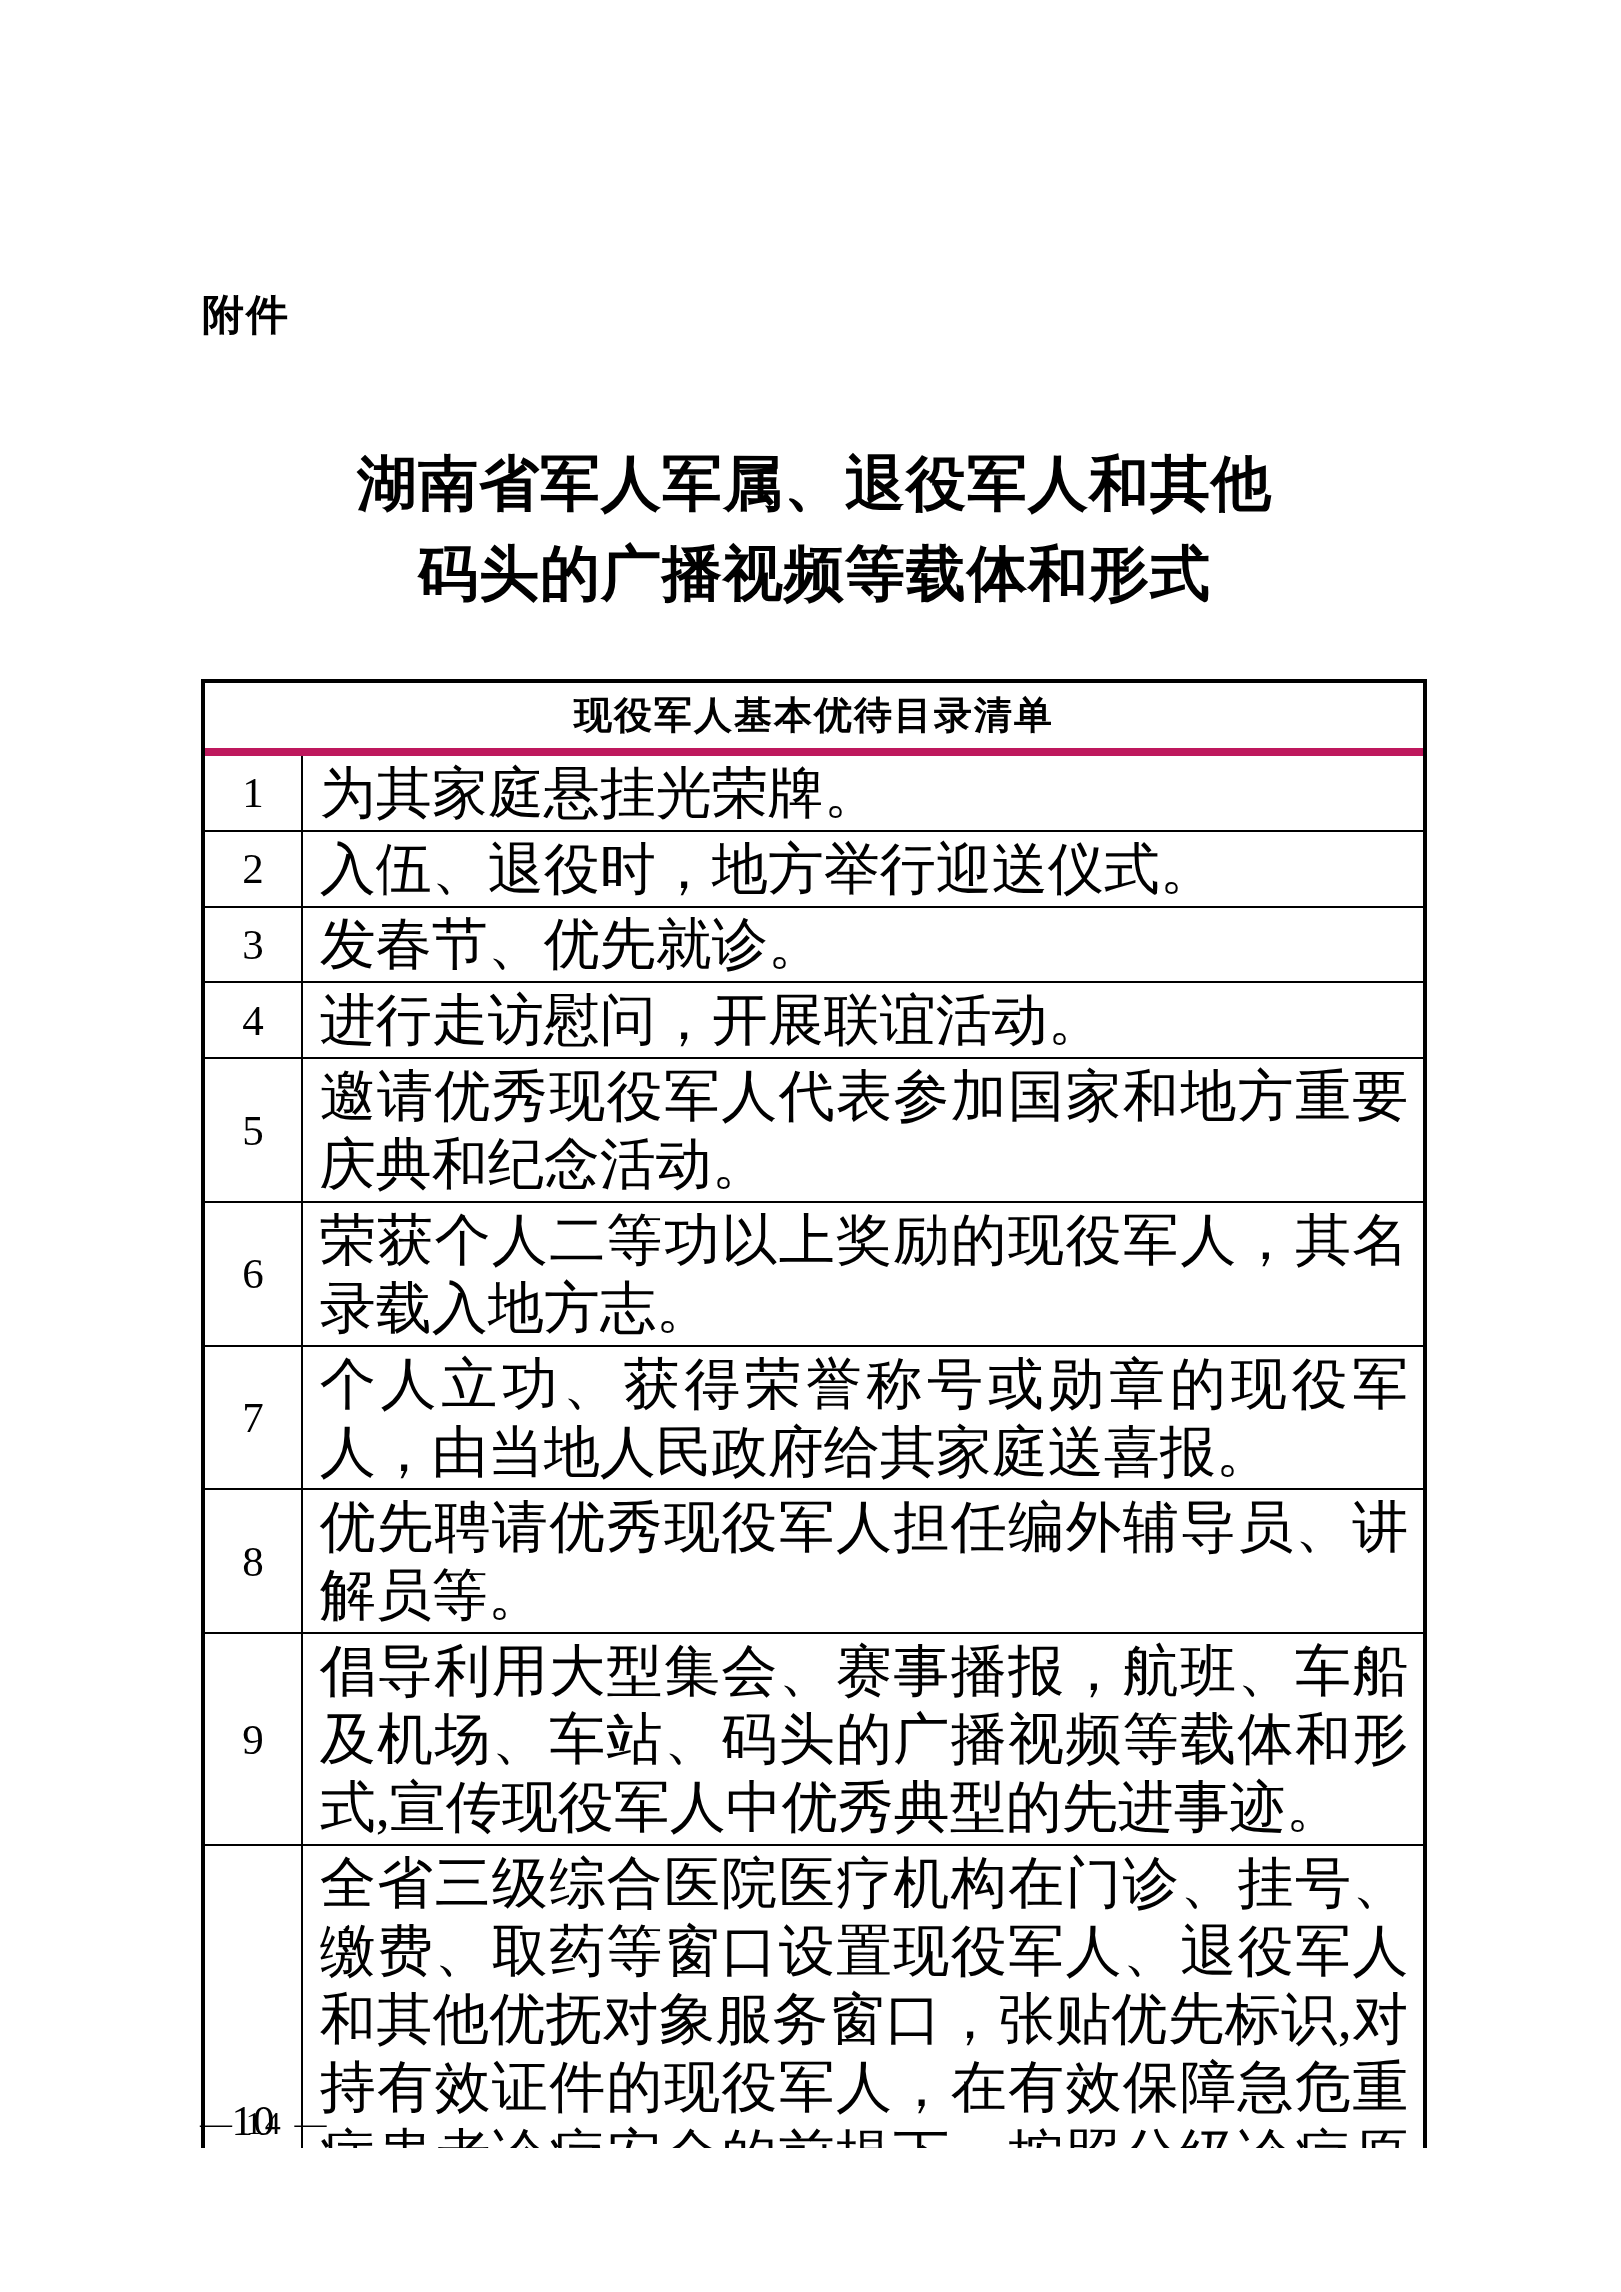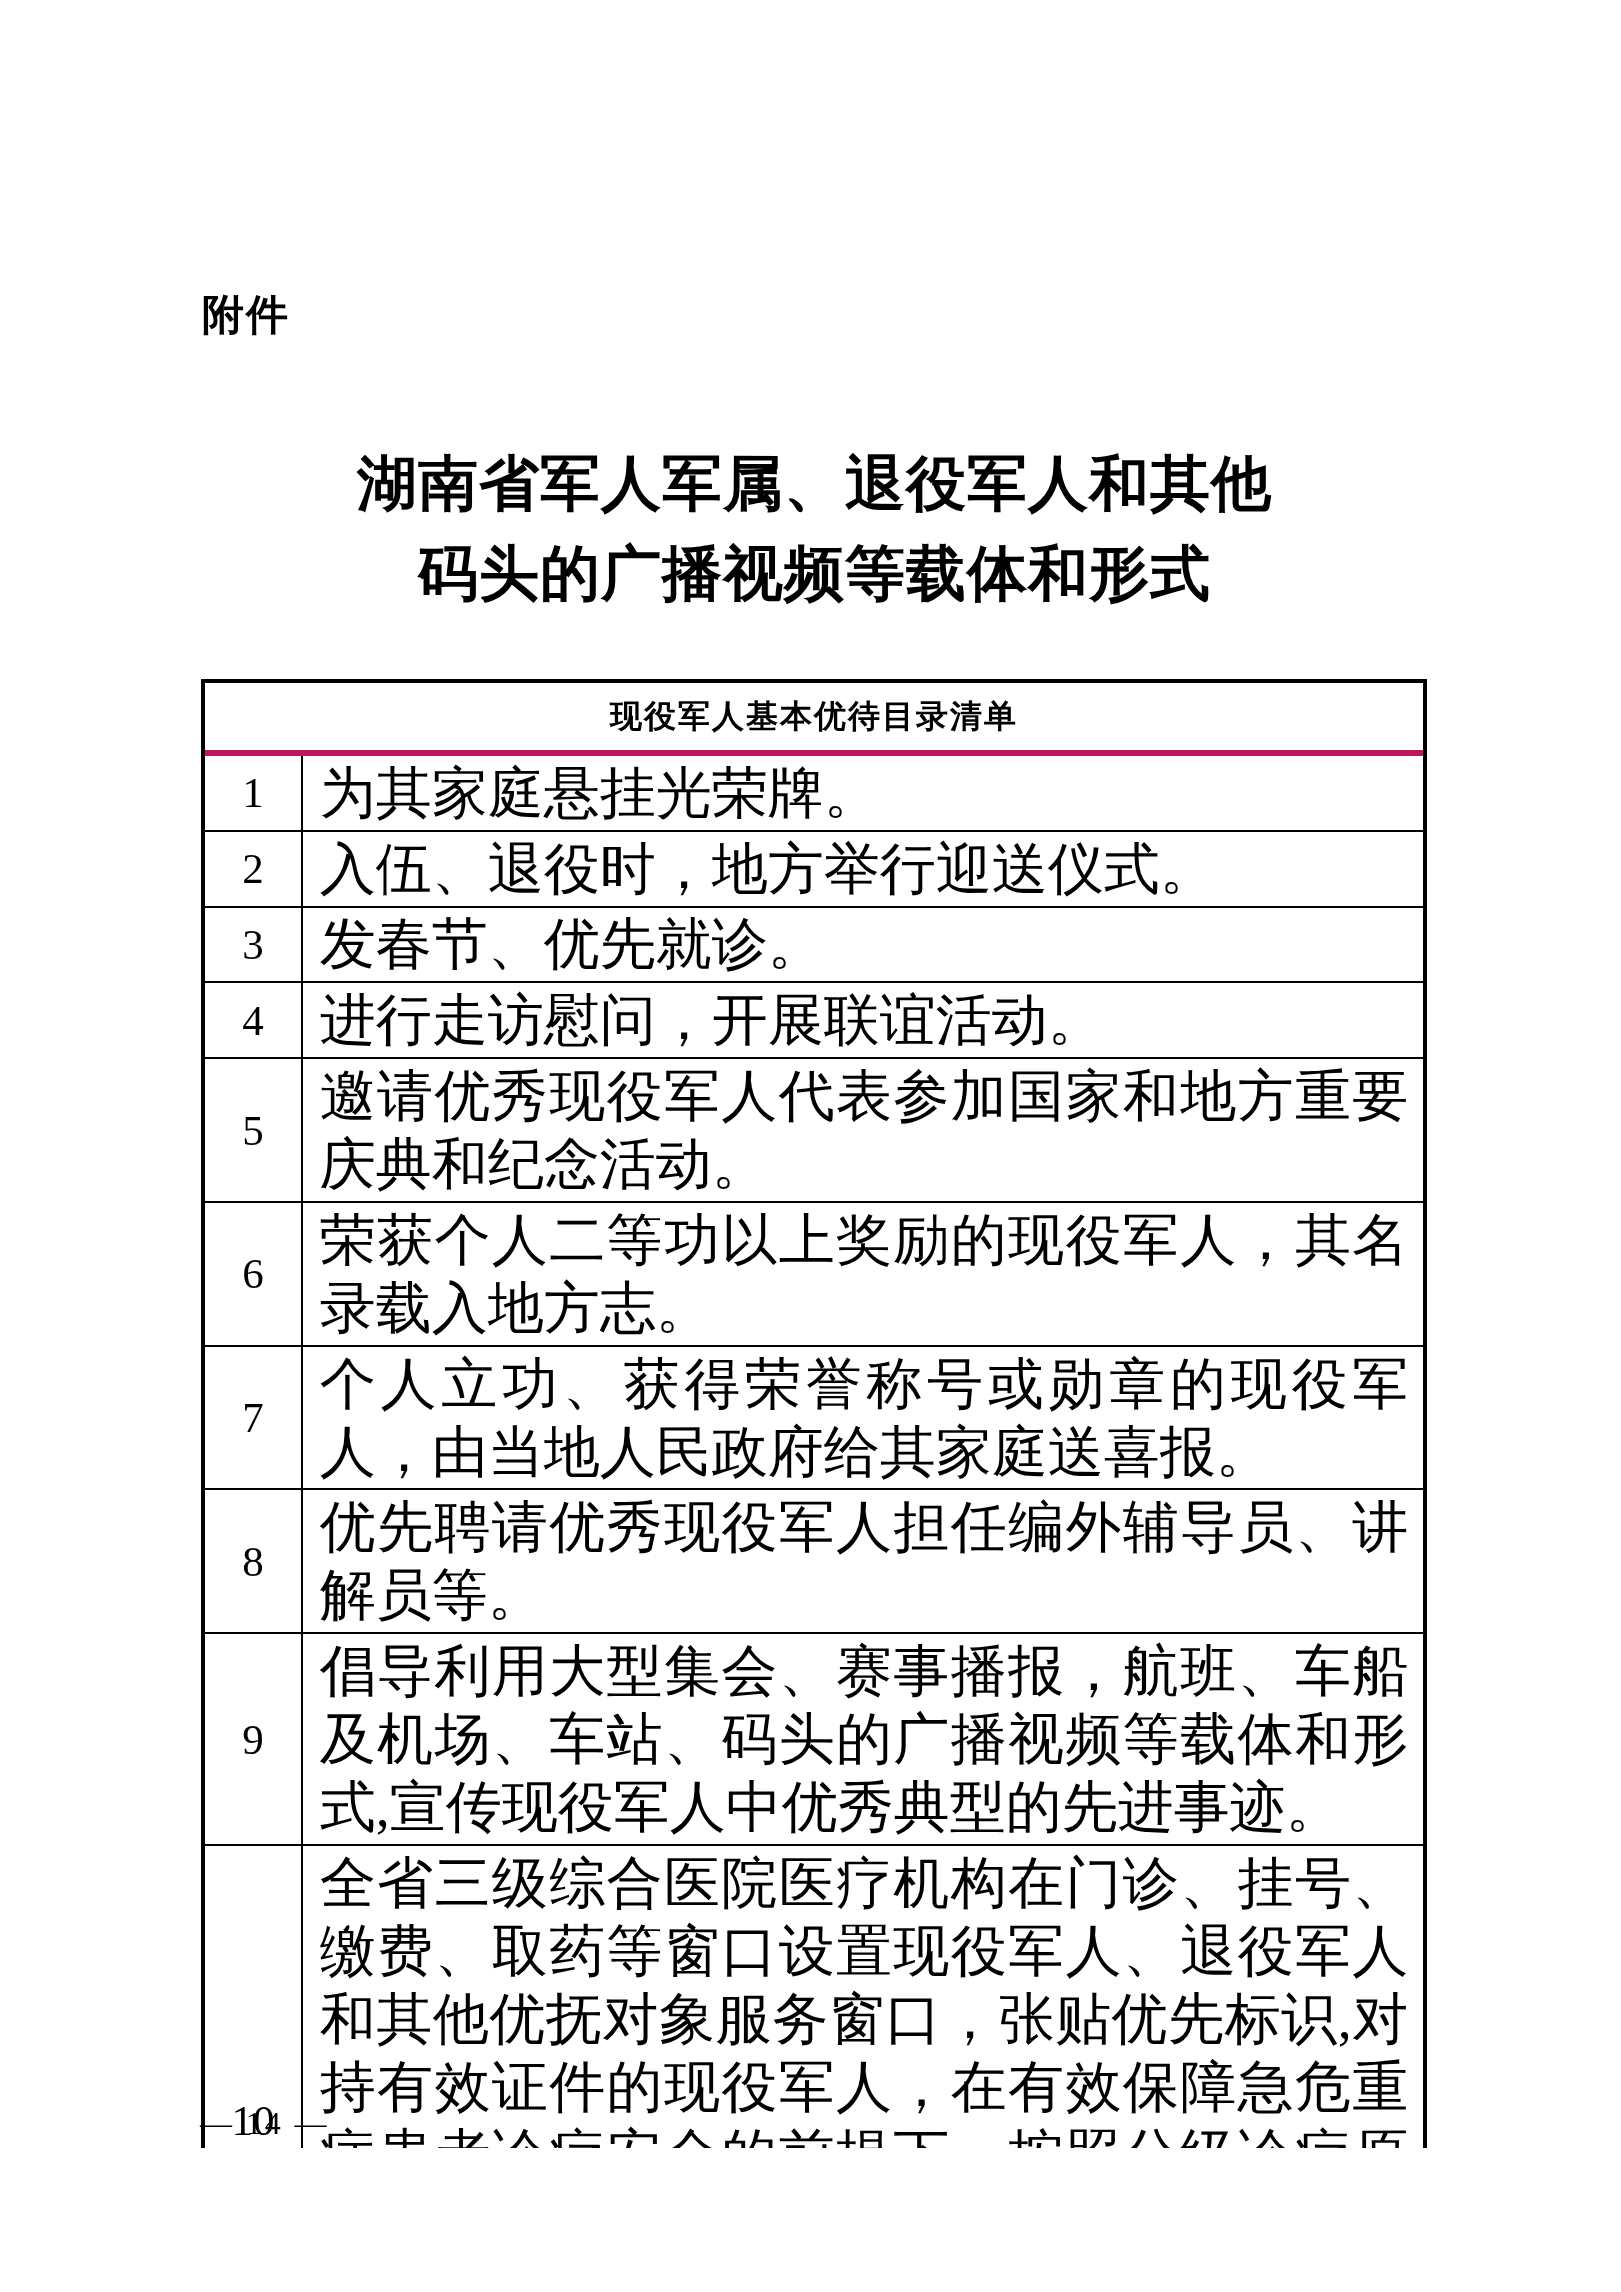--- a/index.html
+++ b/index.html
@@ -44,23 +44,23 @@
     border: 4.9px solid #000000;
     background: #ffffff;
   }
   .table-header {
     min-height: 73px;
     display: flex;
     align-items: center;
     justify-content: center;
     font-family: "Liberation Sans", "DejaVu Sans", sans-serif;
     font-weight: bold;
-    font-size: 32px;
+    font-size: 38px;
     letter-spacing: 2px;
-    border-bottom: 6px solid #be185d;
+    border-bottom: 8px solid #be185d;
     padding: 3.9px 9.8px;
   }
   .trow {
     display: flex;
     align-items: stretch;
     border-bottom: 2px solid #000000;
     min-height: 75px;
   }
   .trow:last-child { border-bottom: none; }
   .cell-num {

